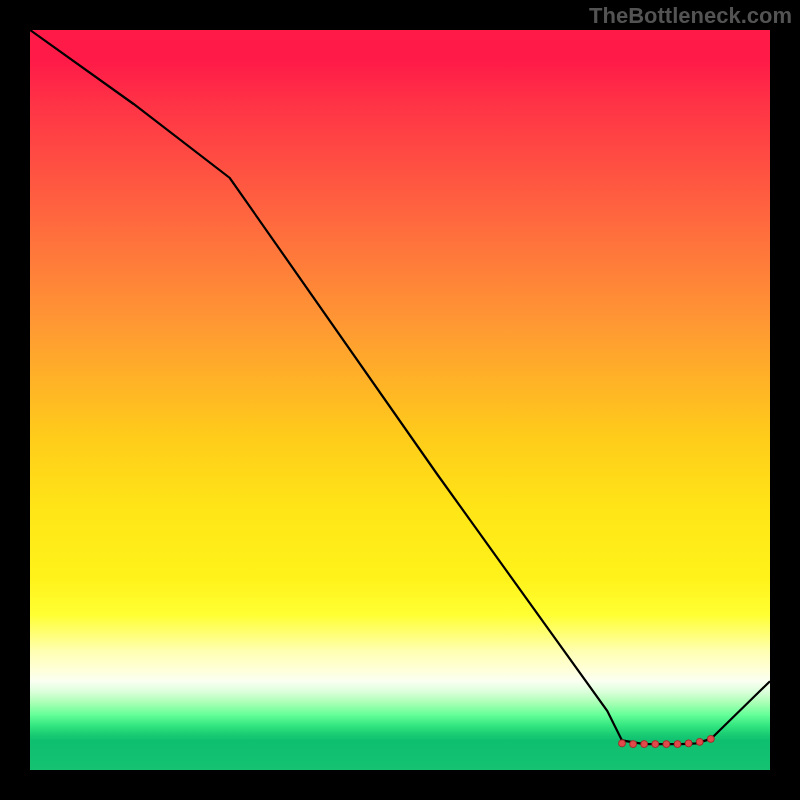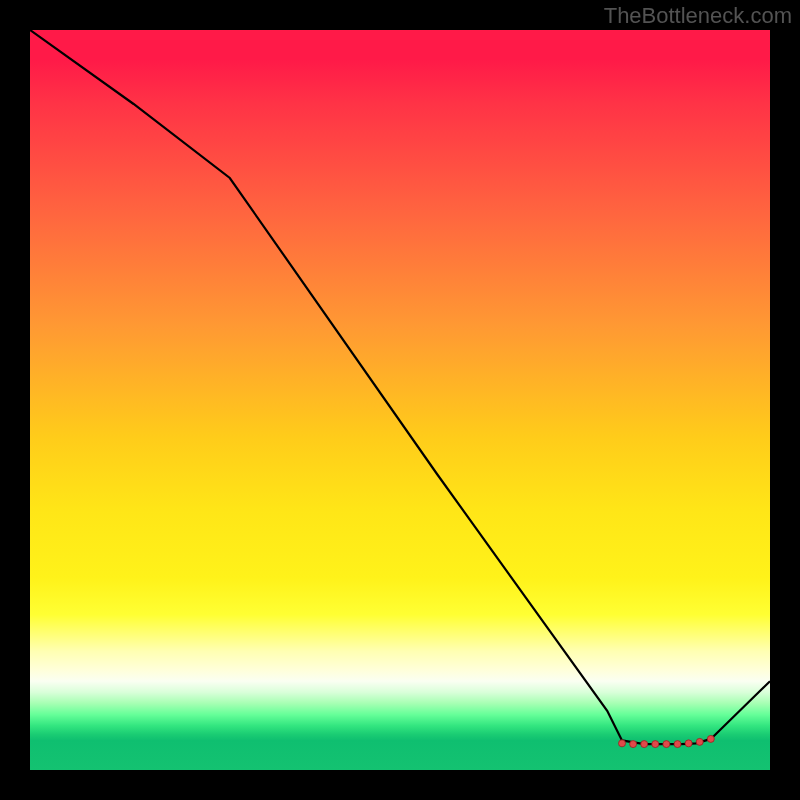--- a/index.html
+++ b/index.html
@@ -10,21 +10,21 @@
     position: relative;
     font-family: Arial, sans-serif;
     overflow: hidden;
   }
   .watermark {
     position: absolute;
     top: 3px;
     right: 8px;
     color: #535353;
     font-size: 22px;
-    font-weight: normal;
+    font-weight: bold;
     z-index: 10;
   }
   .plot-area {
     position: absolute;
     left: 30px;
     top: 30px;
     width: 740px;
     height: 740px;
   }
   .gradient-bg {

